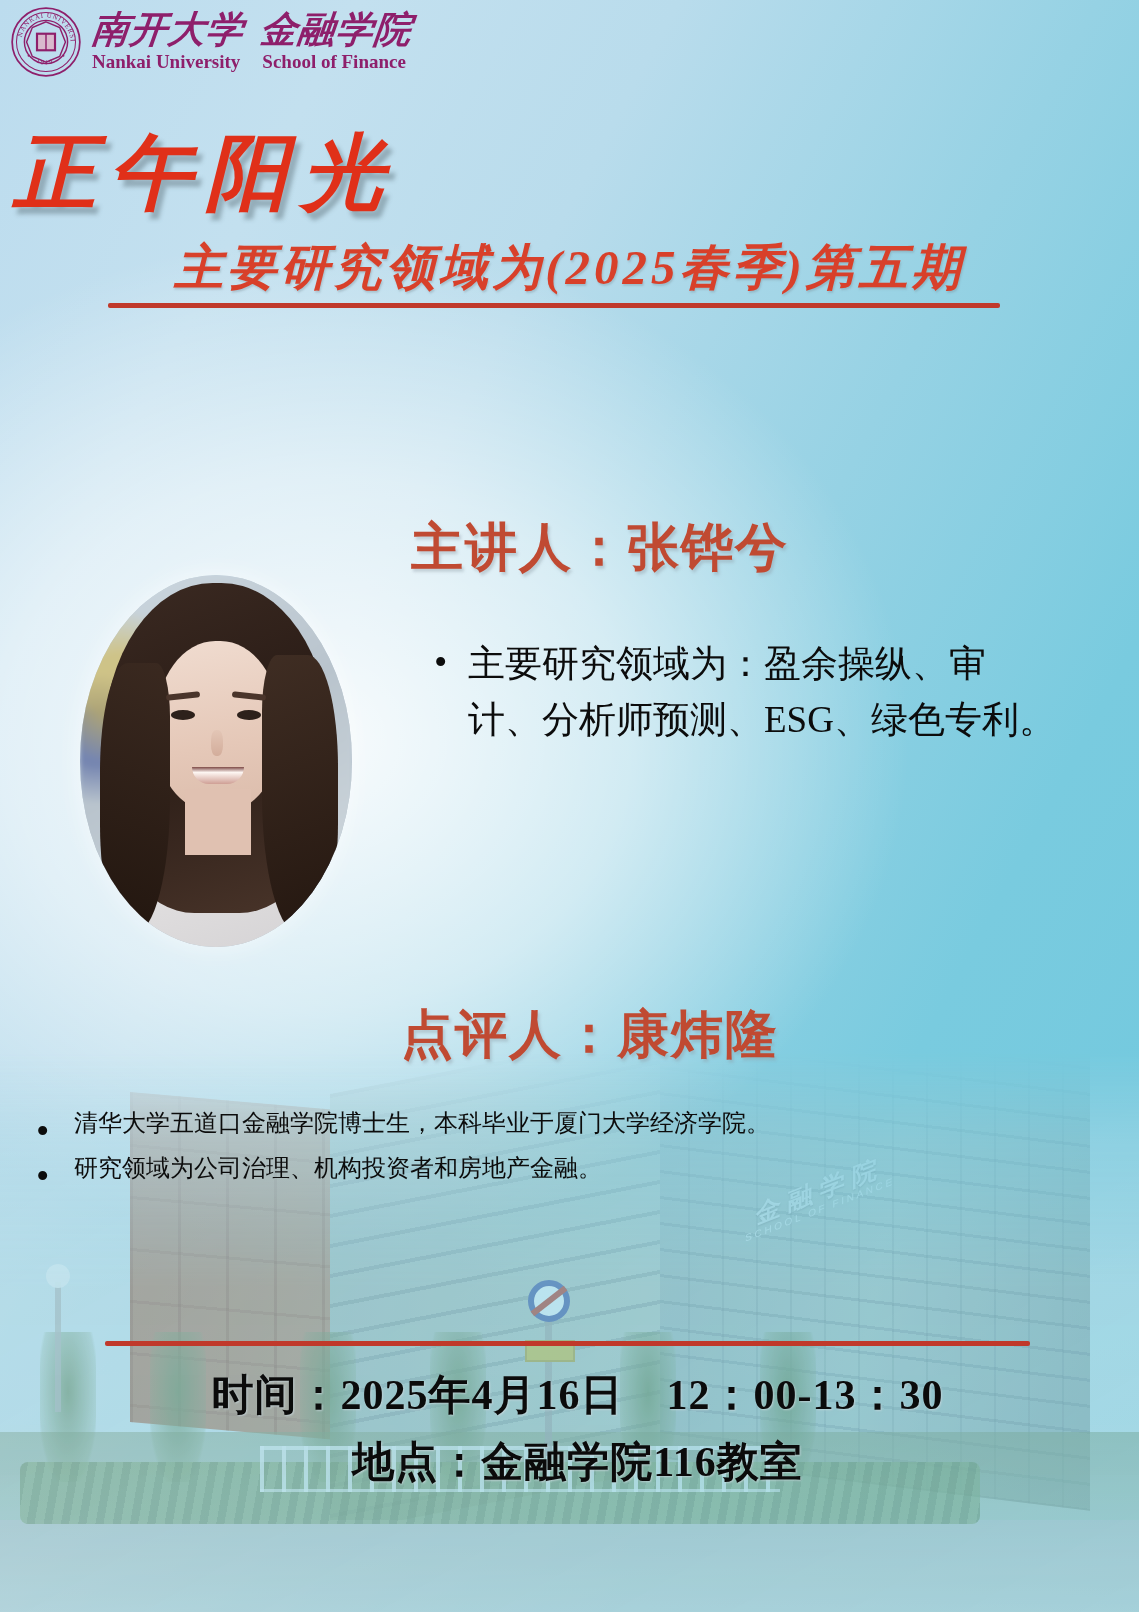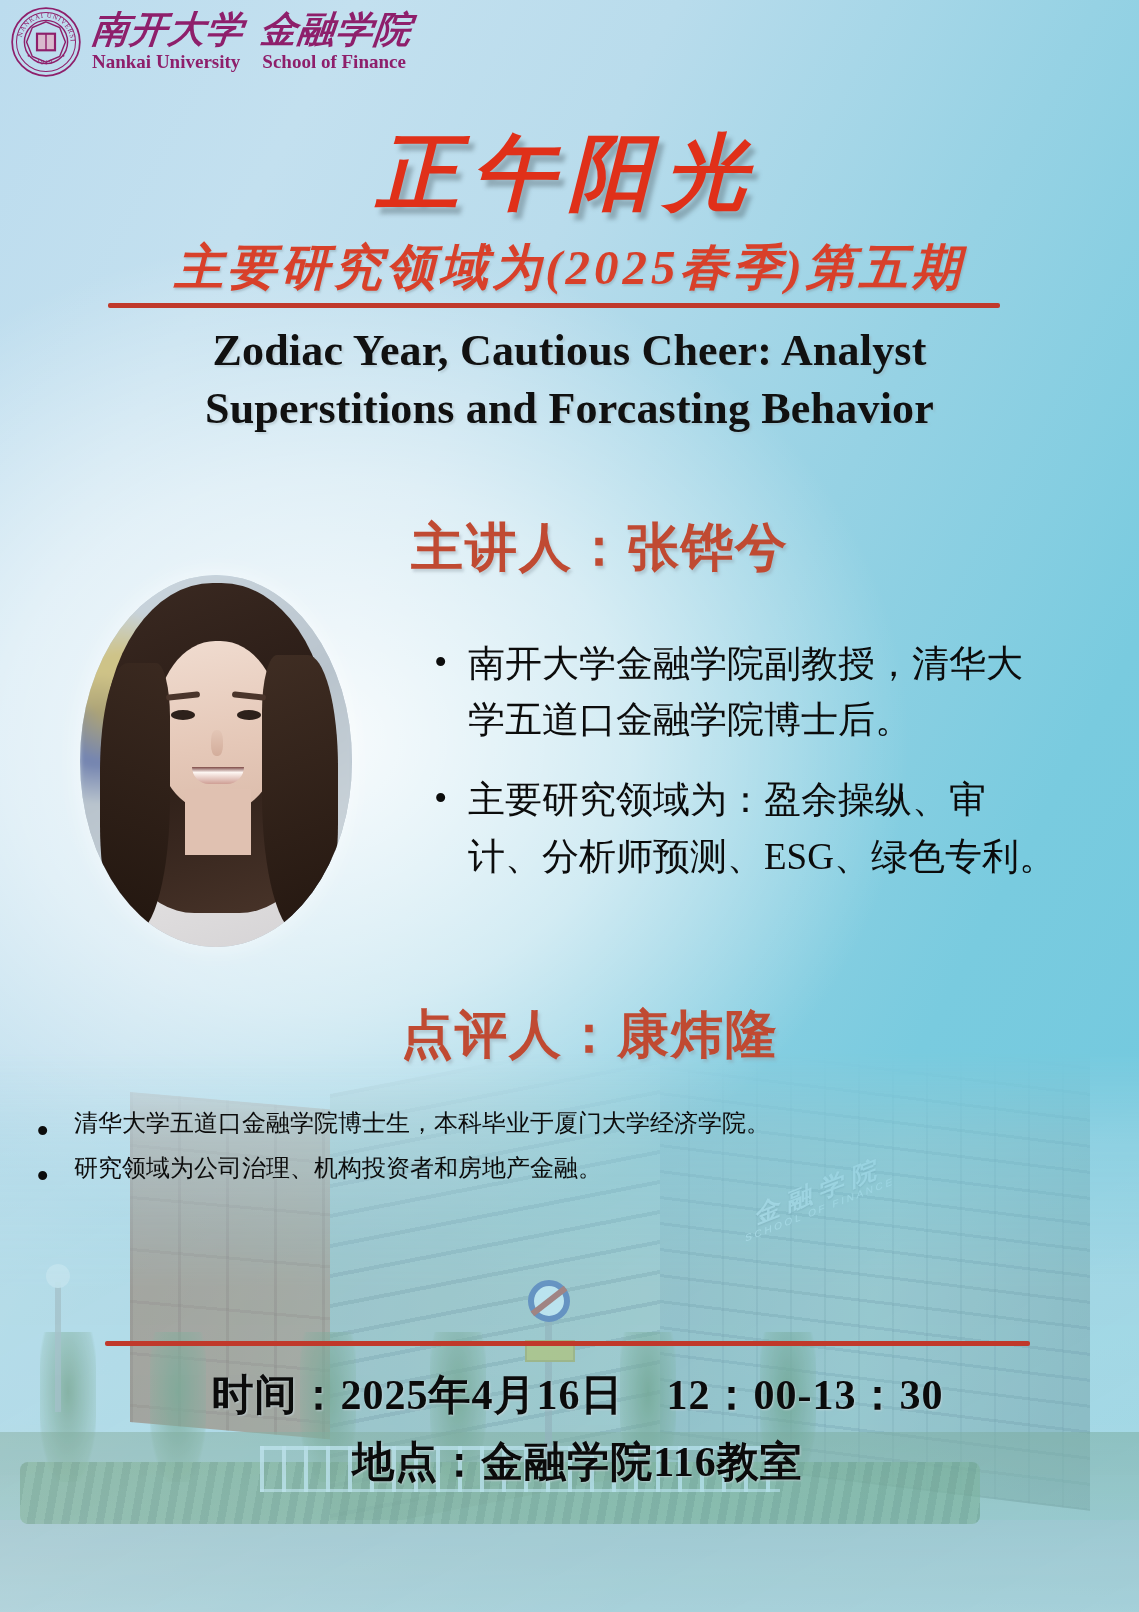--- a/index.html
+++ b/index.html
@@ -108,21 +108,20 @@
   .logo-cn span{ transform:skewX(-6deg); display:inline-block; }
   .logo-en{
     display:flex; align-items:baseline; gap:22px;
     color:#8e1f6b; font-family:"Liberation Serif", serif;
     font-size:19px; font-weight:bold; margin-top:1px;
   }
 
   
   .main-title{
     position:absolute; left:0; right:16px; top:118px;
-    text-align:center;
     color:#e03019;
     font-family:"Liberation Serif", serif;
     font-weight:bold;
     font-size:83px;
     letter-spacing:13px;
     text-indent:13px;
     font-style:italic;
     text-shadow:5px 7px 4px rgba(90,110,120,.45);
   }
   .sub-title{
@@ -297,21 +296,20 @@
       <div class="logo-en">
         <span>Nankai University</span>
         <span>School of Finance</span>
       </div>
     </div>
   </div>
 
   <div class="main-title">正午阳光</div>
   <div class="sub-title">主要研究领域为(2025春季)第五期</div>
   <div class="rule rule-top"></div>
-  <div class="en-title">Zodiac Year, Cautious Cheer: Analyst Superstitions and Forcasting Behavior</div>
 
   <div class="role-head role-speaker">主讲人：张铧兮</div>
 
   <div class="portrait">
     <div class="pt-bg"></div>
     <div class="pt-body"></div>
     <div class="pt-shoulder"></div>
     <div class="pt-hair"></div>
     <div class="pt-face"></div>
     <div class="pt-neck"></div>
@@ -320,21 +318,20 @@
     <div class="pt-brow l"></div>
     <div class="pt-brow r"></div>
     <div class="pt-eye l"></div>
     <div class="pt-eye r"></div>
     <div class="pt-nose"></div>
     <div class="pt-mouth"></div>
     <div class="pt-blur"></div>
   </div>
 
   <ul class="bullets bullets-speaker">
-    <li>南开大学金融学院副教授，清华大学五道口金融学院博士后。</li>
     <li>主要研究领域为：盈余操纵、审计、分析师预测、ESG、绿色专利。</li>
   </ul>
 
   <div class="role-head role-commentator">点评人：康炜隆</div>
 
   <ul class="bullets bullets-commentator">
     <li>清华大学五道口金融学院博士生，本科毕业于厦门大学经济学院。</li>
     <li>研究领域为公司治理、机构投资者和房地产金融。</li>
   </ul>
 

